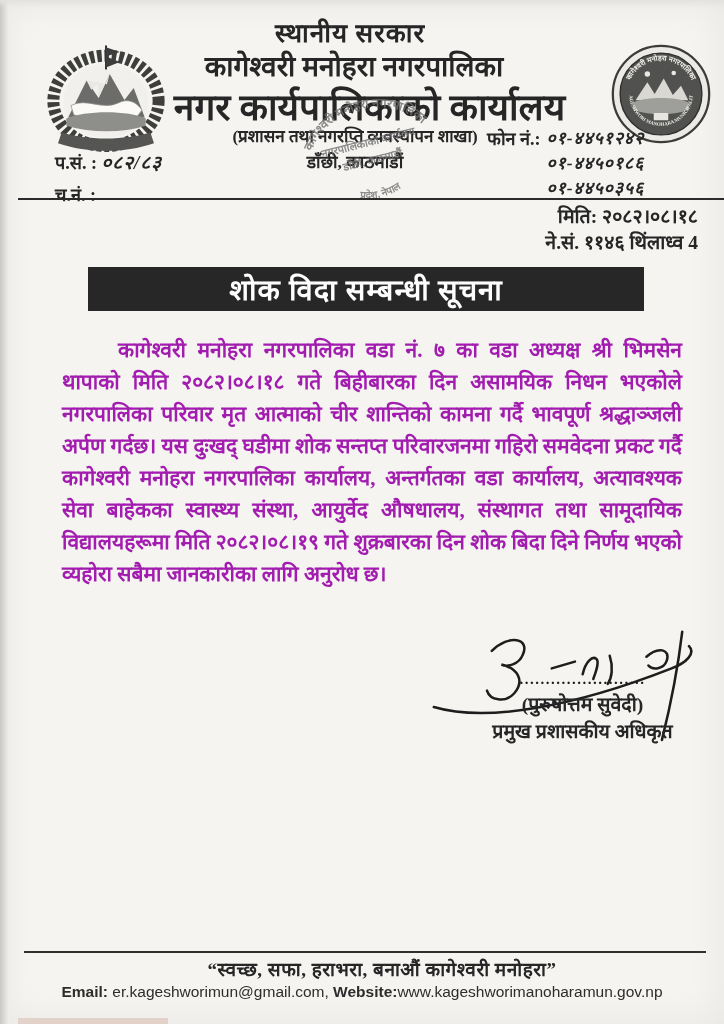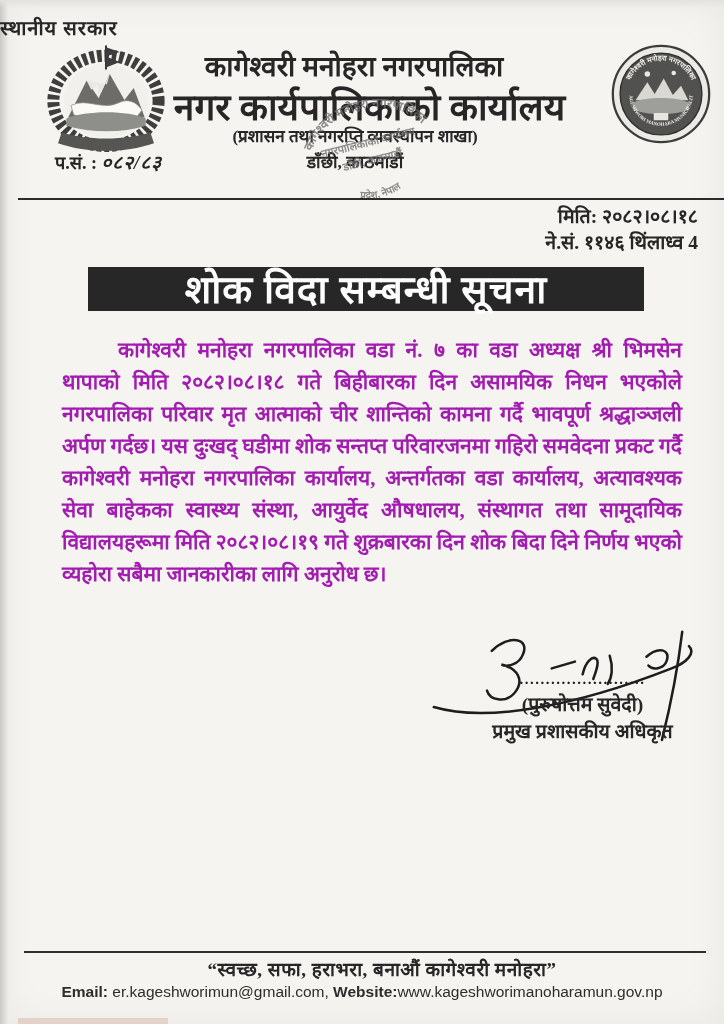--- a/index.html
+++ b/index.html
@@ -11,35 +11,35 @@
     box-shadow:inset 0 0 40px rgba(0,0,0,0.06);
   }
   .abs{position:absolute;}
   
   .edge-left{left:0;top:0;bottom:0;width:12px;
     background:linear-gradient(90deg,#c9c8c5,#eeede9 70%,rgba(238,237,233,0));}
   .edge-top{left:0;top:0;right:0;height:8px;
     background:linear-gradient(180deg,#e3e2de,rgba(227,226,222,0));}
   .corner-strip{left:18px;bottom:0;width:150px;height:6px;background:#e0cdc4;opacity:.85;}
   
-  .kicker{top:14px;left:0;right:24px;text-align:left;font-size:20px;font-weight:bold;letter-spacing:1px;}
+  .kicker{top:14px;left:0;right:24px;text-align:center;font-size:26px;font-weight:bold;letter-spacing:1px;}
   .muni{top:46px;left:0;right:16px;text-align:center;font-size:28px;font-weight:bold;}
   .office{top:80px;left:0;right:16px;text-align:center;font-size:37px;font-weight:bold;margin-left:31px;}
   .branch{top:124px;left:150px;width:410px;text-align:center;font-size:17px;font-weight:bold;}
   .addr1{top:149px;left:150px;width:410px;text-align:center;font-size:17.5px;font-weight:600;}
   .addr2{top:174px;left:150px;width:410px;text-align:center;font-size:17.5px;font-weight:600;}
   .refs{top:147px;left:55px;font-size:18px;font-weight:bold;line-height:31px;}
   .refs .val{font-style:italic;font-size:19px;letter-spacing:1px;font-weight:600;margin-top:40px;}
   .phones{top:126px;left:487px;font-size:18px;display:flex;gap:6px;}
   .phones .lbl{font-weight:bold;white-space:nowrap;}
   .phones .nums{text-align:left;font-style:italic;font-weight:600;letter-spacing:1px;line-height:25px;font-size:17.5px;}
   .rule-top{top:198px;left:18px;right:0;border-top:2.5px solid #2b2b2b;}
   .meta{top:204px;right:26px;text-align:right;font-size:19.5px;font-weight:600;line-height:26px;}
   .title-bar{left:88px;top:267px;width:556px;height:44px;background:#272727;color:#fdfdfd;
-    text-align:center;font-size:39px;font-weight:bold;line-height:46px;letter-spacing:1px;}
+    text-align:center;font-size:29px;font-weight:bold;line-height:46px;letter-spacing:1px;}
   .body-text{left:62px;top:334px;width:620px;font-size:21px;line-height:32px;
     text-align:justify;text-indent:56px;color:#a21caf;font-weight:bold;}
   
   .sig-svg{left:428px;top:612px;width:290px;height:135px;}
   .sig-block{left:450px;top:672px;width:265px;text-align:center;}
   .sig-dots{font-size:15px;font-weight:bold;letter-spacing:1.5px;line-height:14px;color:#1e1e1e;}
   .sig-name{font-size:19.5px;font-weight:bold;margin-top:4px;}
   .sig-title{font-size:19.5px;font-weight:bold;}
   
   .footer-rule{top:951px;left:24px;right:18px;border-top:2px solid #2f2f2f;}
@@ -119,22 +119,34 @@
         <textPath href="#stBot" startOffset="50%" text-anchor="middle">प्रदेश, नेपाल</textPath>
       </text>
     </svg>
   </div>
 
   <div class="abs refs">
     <div>
       <span>प.सं. :</span>
       <span class="val">०८२/८३</span>
     </div>
+    <div>
+      <span>च.नं. :</span>
+      <span class="val"></span>
+    </div>
   </div>
 
+  <div class="abs phones">
+    <span class="lbl">फोन नं.:</span>
+    <span class="nums">
+      <div>०१-४४५१२४२</div>
+      <div>०१-४४५०१८६</div>
+      <div>०१-४४५०३५६</div>
+    </span>
+  </div>
 
   <div class="abs rule-top"></div>
 
   <div class="abs meta">
     <div>मिति: २०८२।०८।१८</div>
     <div>ने.सं. ११४६ थिंलाध्व 4</div>
   </div>
 
   <div class="abs title-bar">शोक विदा सम्बन्धी सूचना</div>
 

